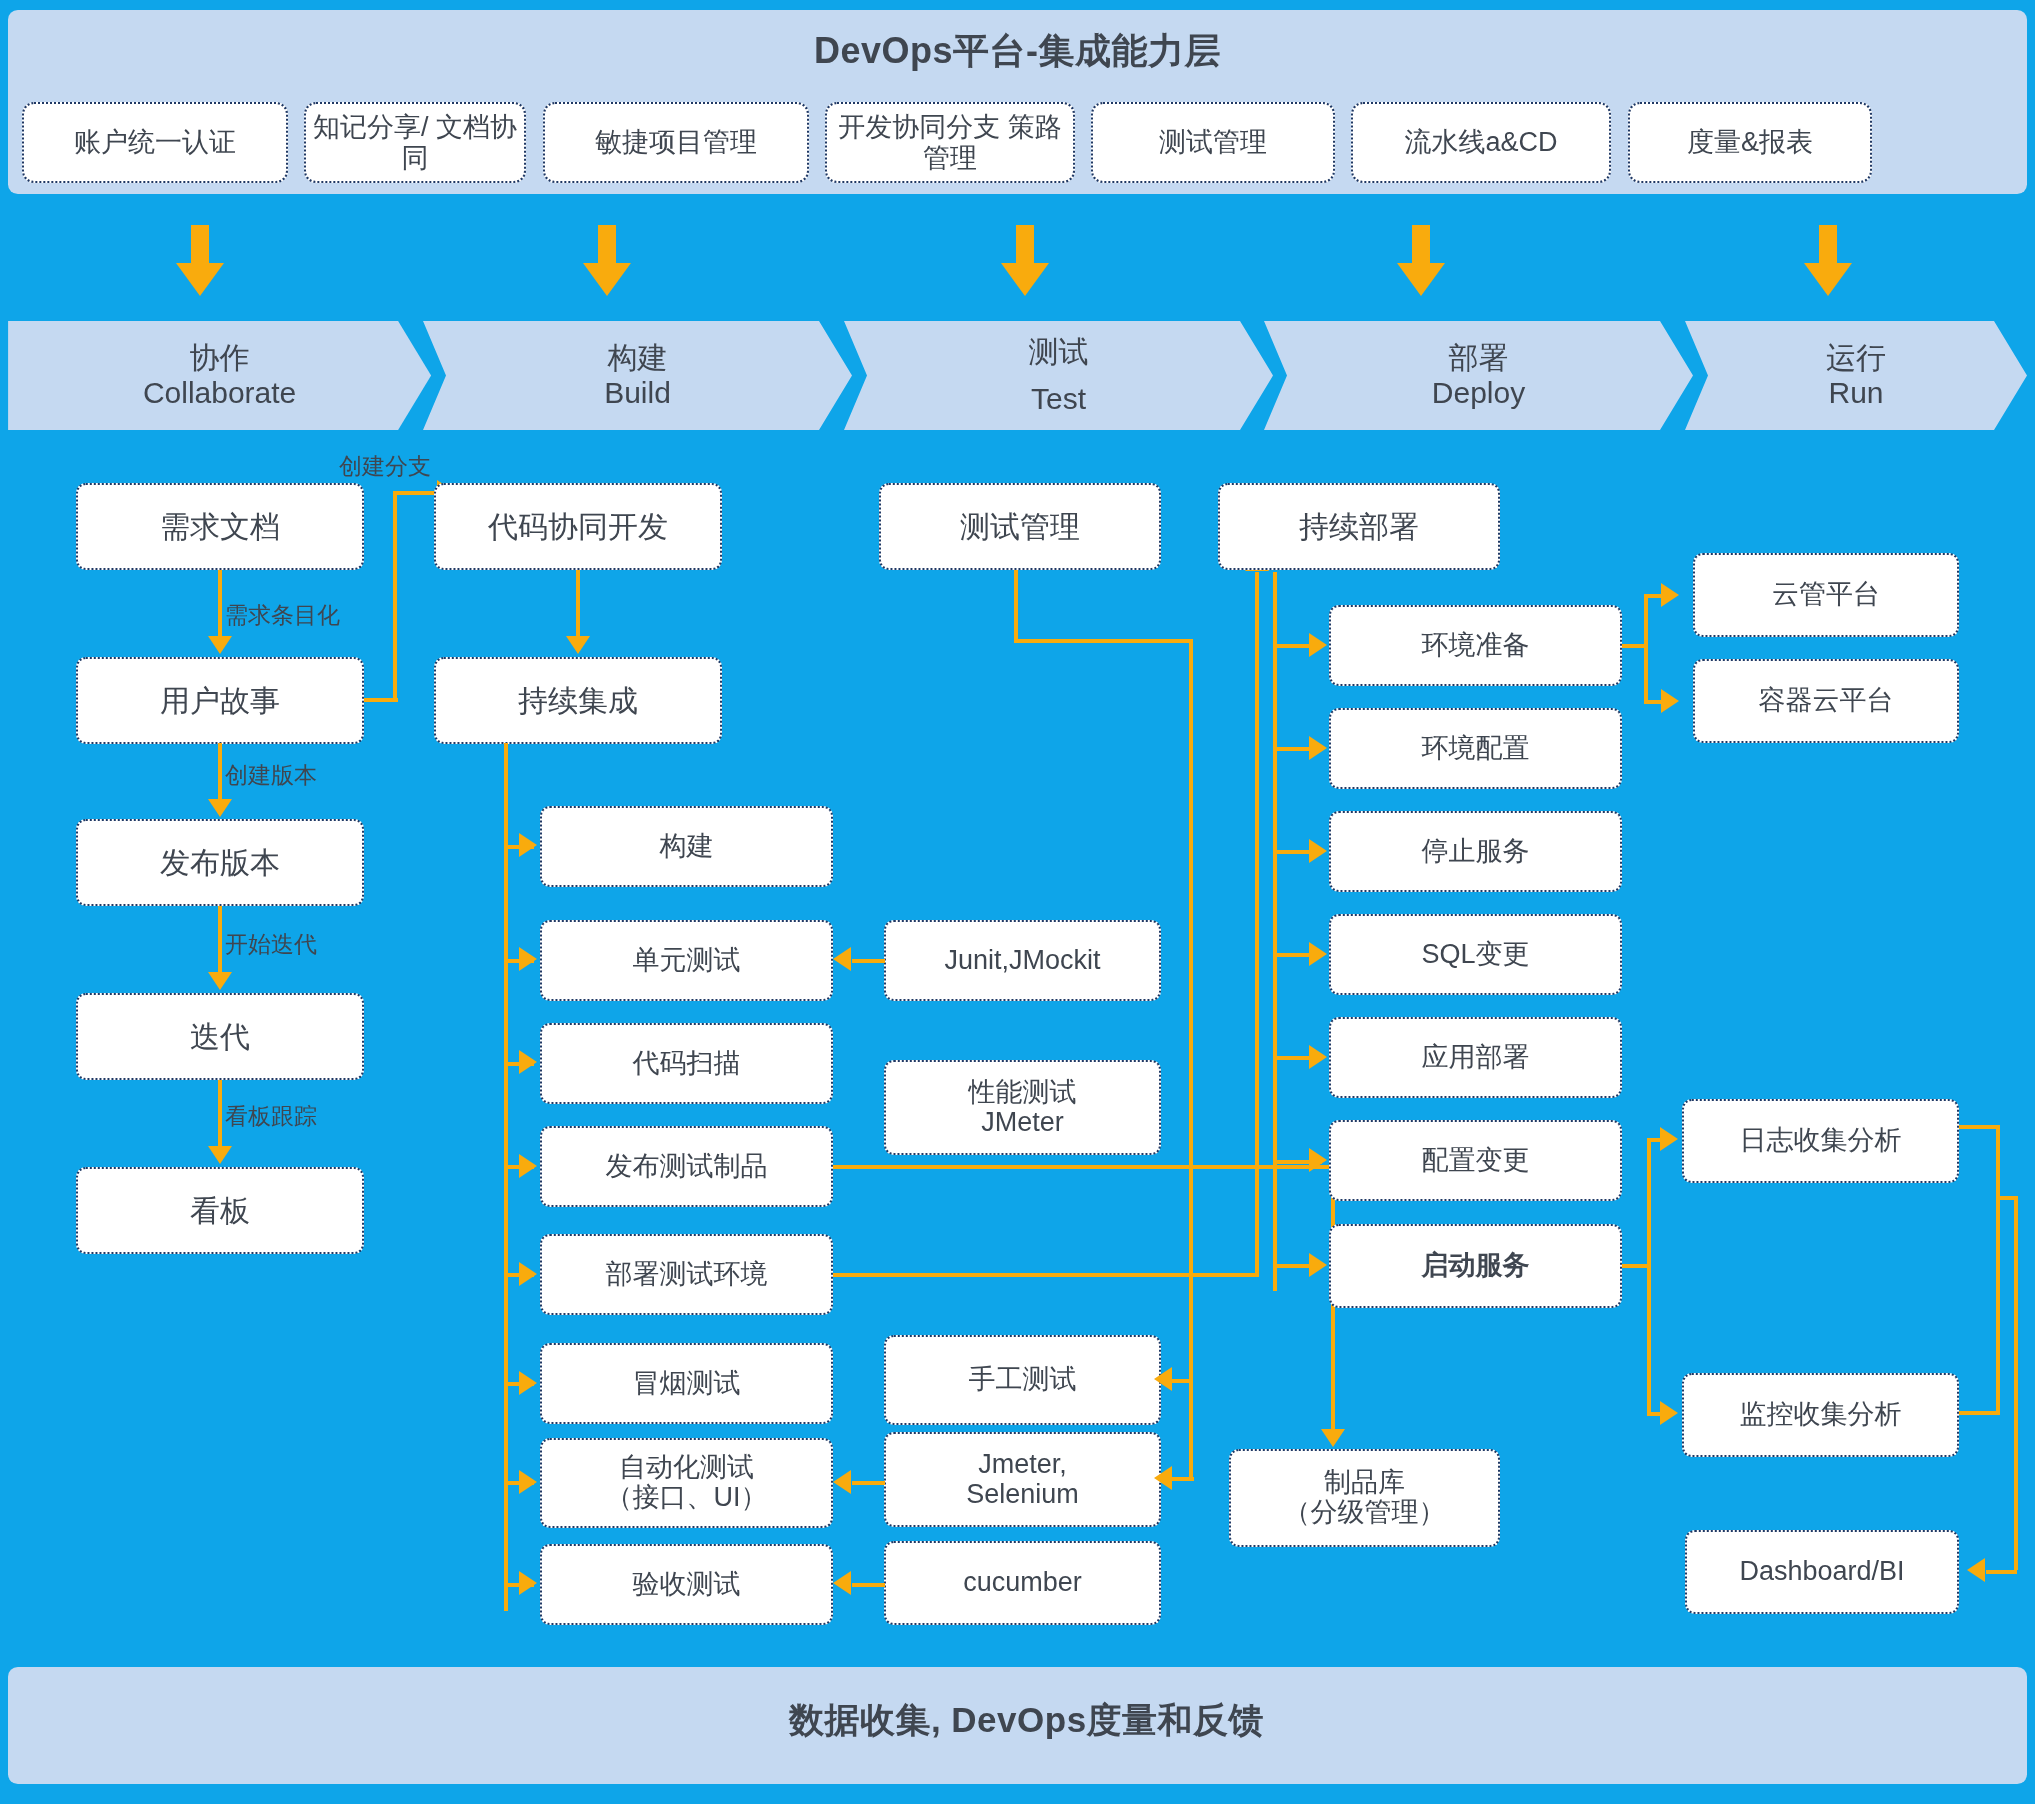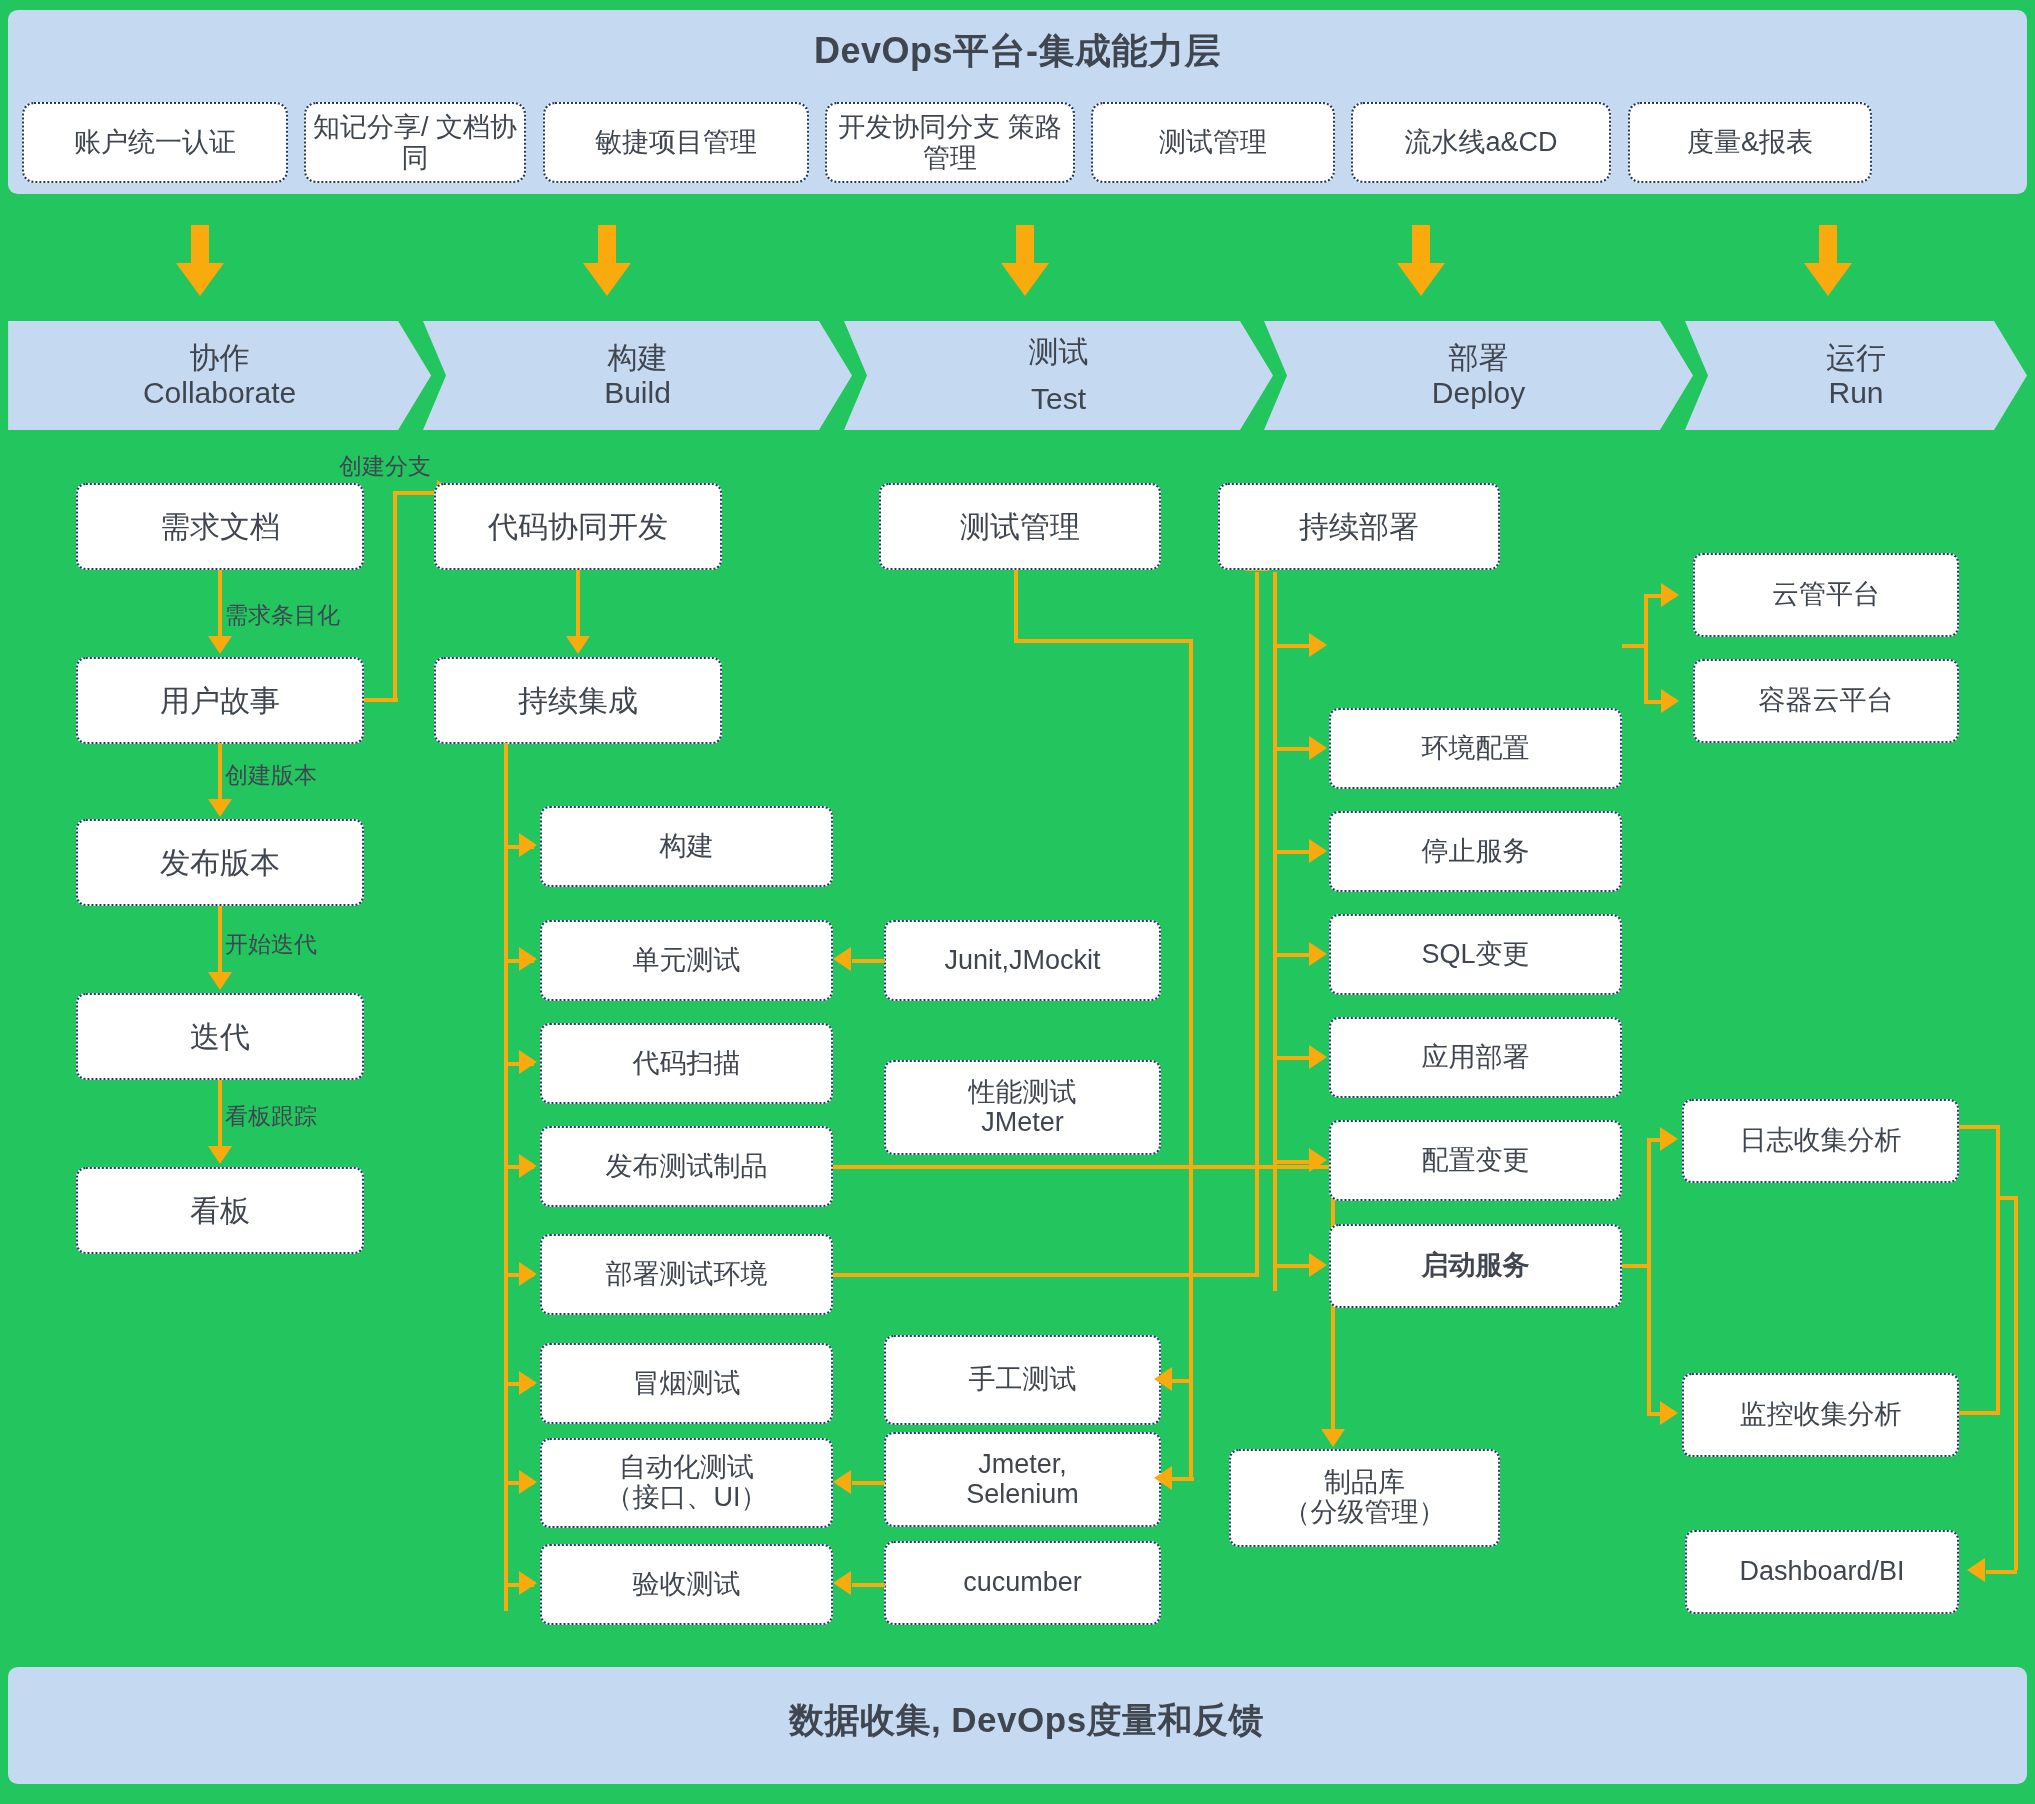--- a/index.html
+++ b/index.html
@@ -1,17 +1,17 @@
 <!DOCTYPE html>
 <html style="font-size:8.7px"><head>
 <meta charset="utf-8">
 <style>
   html,body{margin:0;padding:0;background:#ffffff;}
   body{font-family:"Liberation Sans","DejaVu Sans",sans-serif;}
-  #stage{position:relative;width:2035px;height:1805px;background:#22c55e;overflow:hidden;}
+  #stage{position:relative;width:2035px;height:1805px;background:#0ea5e9;overflow:hidden;}
 
   
   .band{position:absolute;background:#c5d9f1;border-radius:9.8px;}
   .band-title{
     position:absolute;left:0;width:100%;text-align:center;
     color:#3f4650;font-weight:bold;letter-spacing:0.5px;
   }
   #header-band{left:8.1px;top:9.8px;width:2019px;height:184px;}
   #header-title{top:27px;font-size:36px;}
   #footer-band{left:8.1px;top:1667px;width:2019px;height:117px;}
@@ -223,20 +223,21 @@
   <div class="v" style="left:1255px;top:572px;height:703px;"></div>
   <div class="ar-u" style="left:1245px;top:553px;"></div>
   <div class="h" style="left:1172px;top:1477px;width:22px;"></div>
   <div class="v" style="left:1189px;top:1379px;height:100px;"></div>
   <div class="ar-l" style="left:1154px;top:1466px;"></div>
 
   <div class="node big" style="left:1218px;top:483px;width:282px;height:87px;">持续部署</div>
 
   <div class="v" style="left:1273px;top:572px;height:719px;"></div>
 
+  <div class="node" style="left:1329px;top:605px;width:293px;height:81px;">环境准备</div>
   <div class="node" style="left:1329px;top:708px;width:293px;height:81px;">环境配置</div>
   <div class="node" style="left:1329px;top:811px;width:293px;height:81px;">停止服务</div>
   <div class="node" style="left:1329px;top:914px;width:293px;height:81px;">SQL变更</div>
   <div class="node" style="left:1329px;top:1017px;width:293px;height:81px;">应用部署</div>
   <div class="node" style="left:1329px;top:1120px;width:293px;height:81px;">配置变更</div>
   <div class="node" style="left:1329px;top:1224px;width:293px;height:84px;font-weight:bold;">启动服务</div>
 
   <div class="h" style="left:1273px;top:644px;width:49px;"></div>
     <div class="ar-r" style="left:1309px;top:633px;"></div>
   <div class="h" style="left:1273px;top:747px;width:49px;"></div>

